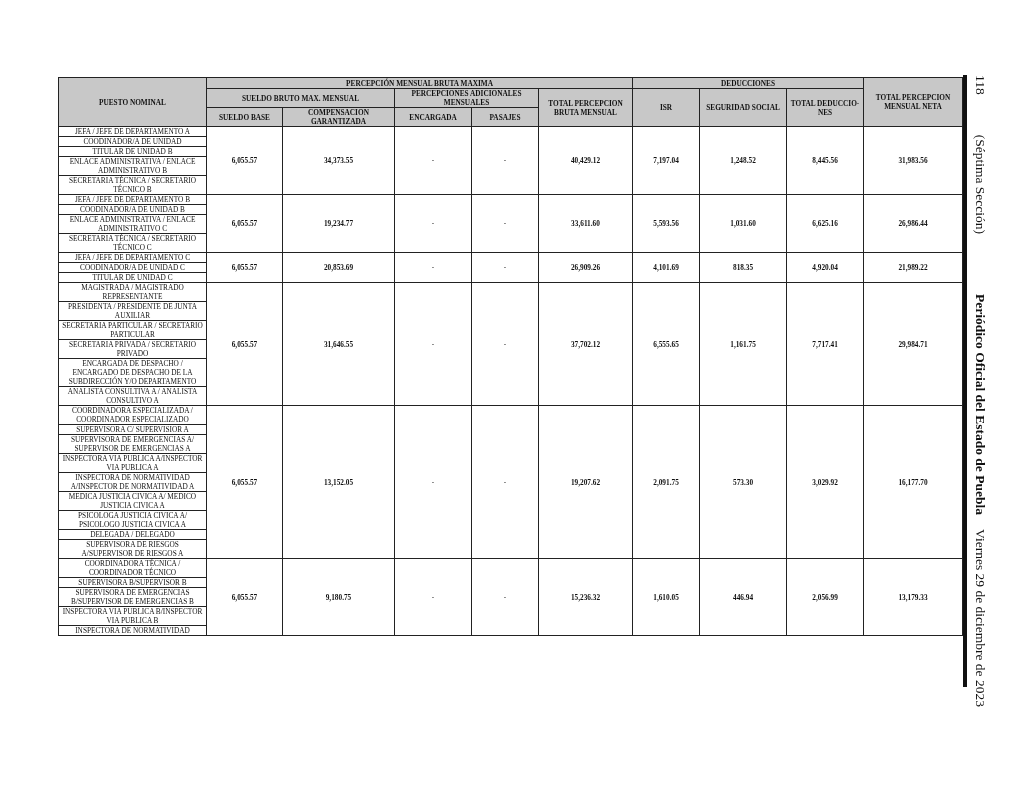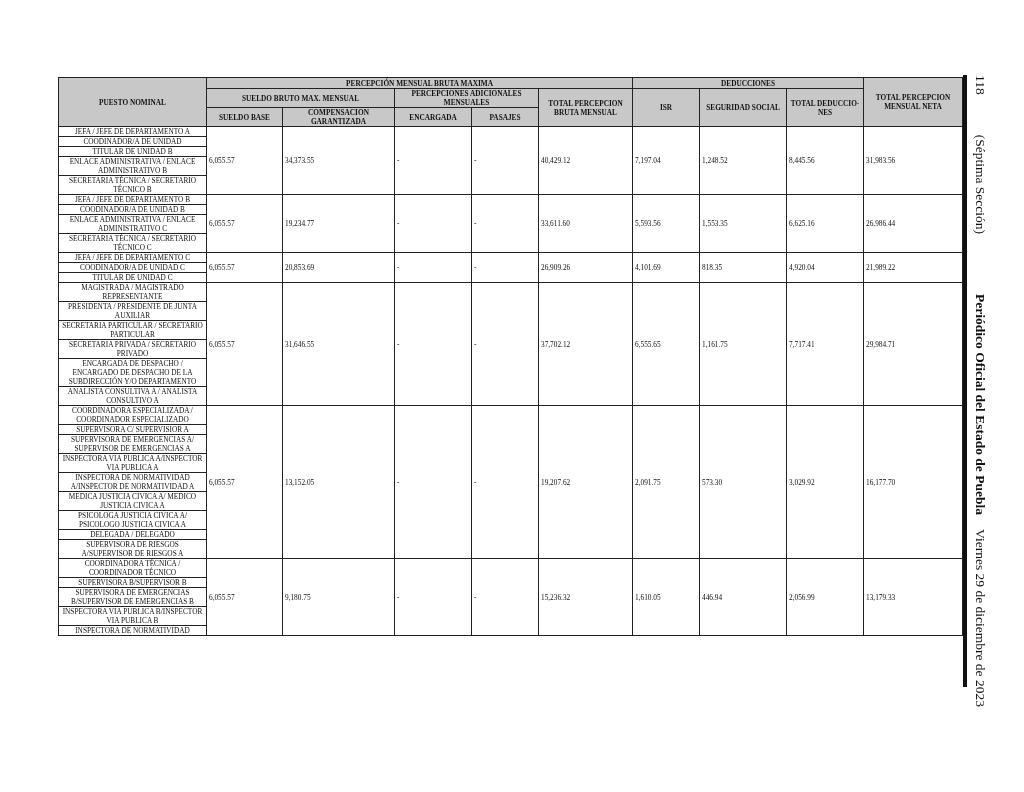--- a/index.html
+++ b/index.html
@@ -3,21 +3,21 @@
 <meta charset="utf-8">
 <style>
   html, body { margin:0; padding:0; background:#ffffff; }
   body { width:1024px; height:792px; position:relative; overflow:hidden; font-family:"Liberation Serif", "DejaVu Serif", serif; color:#111; }
   .page { position:absolute; left:0; top:0; width:1024px; height:792px; }
   table.sal { position:absolute; left:58px; top:77px; border-collapse:collapse; table-layout:fixed; width:904px; }
   table.sal th, table.sal td { border:1px solid #222; padding:0 2px; line-height:9px; }
   table.sal th { background:#c8c8c8; font-weight:bold; font-size:7.3px; vertical-align:middle; }
   table.sal td { font-size:7.3px; }
   td.puesto { text-align:center; vertical-align:top; padding:1px 2px; height:9px; }
-  td.num { text-align:left; vertical-align:middle; font-size:7px; }
+  td.num { text-align:center; vertical-align:middle; font-size:7px;font-weight:bold; }
   col.c0 { width:148px; }
   col.c1 { width:76px; }
   col.c2 { width:112px; }
   col.c3 { width:77px; }
   col.c4 { width:67px; }
   col.c5 { width:94px; }
   col.c6 { width:67px; }
   col.c7 { width:87px; }
   col.c8 { width:77px; }
   col.c9 { width:99px; }
@@ -93,21 +93,21 @@
           <td class="puesto">SECRETARIA TÉCNICA / SECRETARIO TÉCNICO B</td>
         </tr>
         <tr>
           <td class="puesto">JEFA / JEFE DE DEPARTAMENTO B</td>
           <td class="num" rowspan="4">6,055.57</td>
           <td class="num" rowspan="4">19,234.77</td>
           <td class="num" rowspan="4">-</td>
           <td class="num" rowspan="4">-</td>
           <td class="num" rowspan="4">33,611.60</td>
           <td class="num" rowspan="4">5,593.56</td>
-          <td class="num" rowspan="4">1,553.35</td>
+          <td class="num" rowspan="4">1,031.60</td>
           <td class="num" rowspan="4">6,625.16</td>
           <td class="num" rowspan="4">26,986.44</td>
         </tr>
         <tr>
           <td class="puesto">COODINADOR/A DE UNIDAD B</td>
         </tr>
         <tr>
           <td class="puesto">ENLACE ADMINISTRATIVA / ENLACE ADMINISTRATIVO C</td>
         </tr>
         <tr>

